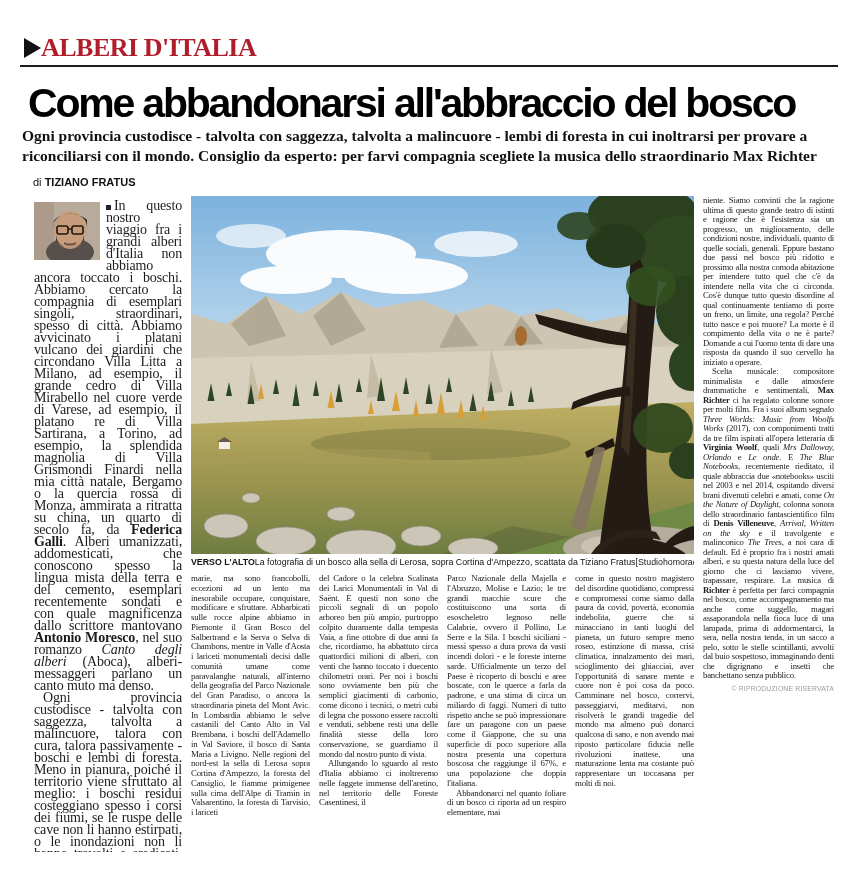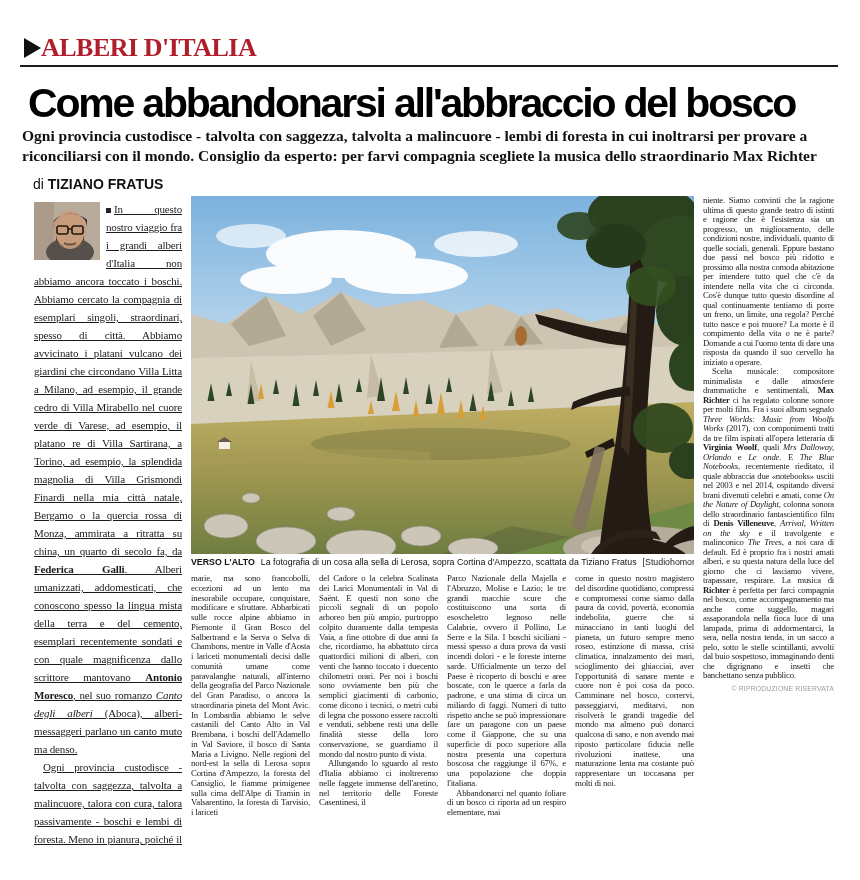--- a/index.html
+++ b/index.html
@@ -8,44 +8,44 @@
 
   
   .kicker{position:absolute;left:24px;top:33px;display:flex;align-items:center;}
   .arrow{width:0;height:0;border-left:17px solid #111;border-top:10px solid transparent;border-bottom:10px solid transparent;}
   .kicker-text{font-family:"Liberation Serif",serif;font-weight:bold;font-size:26px;color:#b01e2c;letter-spacing:-0.5px;}
   .rule{position:absolute;left:20px;top:65px;width:818px;height:2px;background:#1c1c1c;}
   h1.headline{position:absolute;left:20px;top:72px;width:820px;margin:8px;font-family:"Liberation Sans",sans-serif;
     font-weight:bold;font-size:41px;letter-spacing:-2.2px;color:#000;white-space:nowrap;}
   .deck{position:absolute;left:22px;top:126px;width:814px;margin:0;font-family:"Liberation Serif",serif;
     font-weight:bold;font-size:15.5px;line-height:20px;color:#111;}
-  .byline{position:absolute;left:33px;top:176px;margin:0;font-family:"Liberation Sans",sans-serif;font-size:14px;color:#111;}
+  .byline{position:absolute;left:33px;top:176px;margin:0;font-family:"Liberation Sans",sans-serif;font-size:11px;color:#111;}
   .byline .author{font-weight:bold;}
 
   
   .body-area{position:absolute;left:34px;top:196px;width:800px;height:662px;}
   .col{position:absolute;text-align:justify;overflow:hidden;color:#1c1c1c;-webkit-hyphens:auto;hyphens:auto;}
   .col p{margin:0;}
   .col p.ind{text-indent:9px;}
   .col .b{font-weight:bold;}
   .col .i{font-style:italic;}
-  .col1{left:0;top:4px;width:148px;height:652px;font-size:11px;line-height:18px;letter-spacing:-0.15px;text-decoration:underline;}
+  .col1{left:0;top:4px;width:148px;height:652px;font-size:14px;line-height:12px;letter-spacing:-0.15px;}
   .colS{width:119px;top:378px;height:274px;font-size:8.8px;line-height:9.75px;letter-spacing:-0.2px;}
   .col2{left:157px;}.col3{left:285px;}.col4{left:413px;}.col5{left:541px;}
   .col6{left:669px;top:0;width:131px;height:662px;font-size:8.7px;line-height:9.5px;letter-spacing:-0.2px;}
 
   .sq{display:inline-block;width:5px;height:5px;background:#23232e;margin-right:3px;}
 
   .portrait{float:left;width:66px;height:58px;margin:2px 6px 1px 0;}
   .portrait svg{display:block;width:100%;height:100%;}
 
   
   .photo{position:absolute;left:157px;top:0;width:503px;height:358px;margin:0;}
   .photo svg{display:block;width:100%;height:100%;}
-  .caption{position:absolute;left:157px;top:361px;width:503px;display:flex;align-items:center;gap:6px;
+  .caption{position:absolute;left:157px;top:361px;width:503px;display:flex;align-items:center;gap:0;
     font-family:"Liberation Sans",sans-serif;font-size:8.8px;color:#111;white-space:nowrap;overflow:hidden;}
   .caption .cap-label{font-weight:bold;}
   .caption .credit{margin-left:auto;color:#222;}
 
   .copyright{text-align:right;font-family:"Liberation Sans",sans-serif;font-size:6.8px;color:#9a9a9a;
     margin-top:3px;letter-spacing:0.2px;}
 </style>
 </head>
 <body>
 
@@ -186,21 +186,21 @@
           <ellipse cx="472" cy="232" rx="30" ry="25" fill="#30491f" opacity="0.95"></ellipse>
           <ellipse cx="498" cy="265" rx="20" ry="18" fill="#2a401e"></ellipse>
         </g>
         <path d="M400,358 C415,336 440,330 465,336 L470,344 C445,338 420,344 408,358 Z" fill="#2b2118"></path>
         <path d="M410,358 C420,345 435,340 450,342 C470,344 485,350 495,358 Z" fill="#241c14"></path>
         <path d="M466,358 C478,340 492,332 503,330 L503,344 C490,346 478,350 474,358 Z" fill="#241c14"></path>
       </svg>
     </figure>
     <figcaption class="caption">
       <span class="cap-label">VERSO L'ALTO</span>
-      <span class="cap-text">La fotografia di un cosa alla sella di Lerosa, sopra Cortina d'Ampezzo, scattata da Tiziano Fratus</span>
+      <span class="cap-text">La fotografia di un bosco alla sella di Lerosa, sopra Cortina d'Ampezzo, scattata da Tiziano Fratus</span>
       <span class="credit">[Studiohomoradix.com]</span>
     </figcaption>
 
     <div class="col colS col2">
         <p><span>marie, ma sono francobolli, eccezioni ad un lento ma inesorabile occupare, conquistare, modificare e sfruttare. Abbarbicati sulle rocce alpine abbiamo in Piemonte il Gran Bosco del Salbertrand e la Serva o Selva di Chambons, mentre in Valle d'Aosta i lariceti monumentali decisi dalle comunità umane come paravalanghe naturali, all'interno della geografia del Parco Nazionale del Gran Paradiso, o ancora la straordinaria pineta del Mont Avic. In Lombardia abbiamo le selve castanili del Canto Alto in Val Brembana, i boschi dell'Adamello in Val Saviore, il bosco di Santa Maria a Livigno. Nelle regioni del nord-est la sella di Lerosa sopra Cortina d'Ampezzo, la foresta del Cansiglio, le fiamme primigenee sulla cima dell'Alpe di Tramin in Valsarentino, la foresta di Tarvisio, i lariceti</span></p>
       </div>
     <div class="col colS col3">
         <p><span>del Cadore o la celebra Scalinata dei Larici Monumentali in Val di Saënt. E questi non sono che piccoli segnali di un popolo arboreo ben più ampio, purtroppo colpito duramente dalla tempesta Vaia, a fine ottobre di due anni fa che, ricordiamo, ha abbattuto circa quattordici milioni di alberi, con venti che hanno toccato i duecento chilometri orari. Per noi i boschi sono ovviamente ben più che semplici giacimenti di carbonio, come dicono i tecnici, o metri cubi di legna che possono essere raccolti e venduti, sebbene resti una delle finalità stesse della loro conservazione, se guardiamo il mondo dal nostro punto di vista.</span></p>
         <p class="ind"><span>Allungando lo sguardo al resto d'Italia abbiamo ci inoltreremo nelle faggete immense dell'aretino, nel territorio delle Foreste Casentinesi, il</span></p>
       </div>

